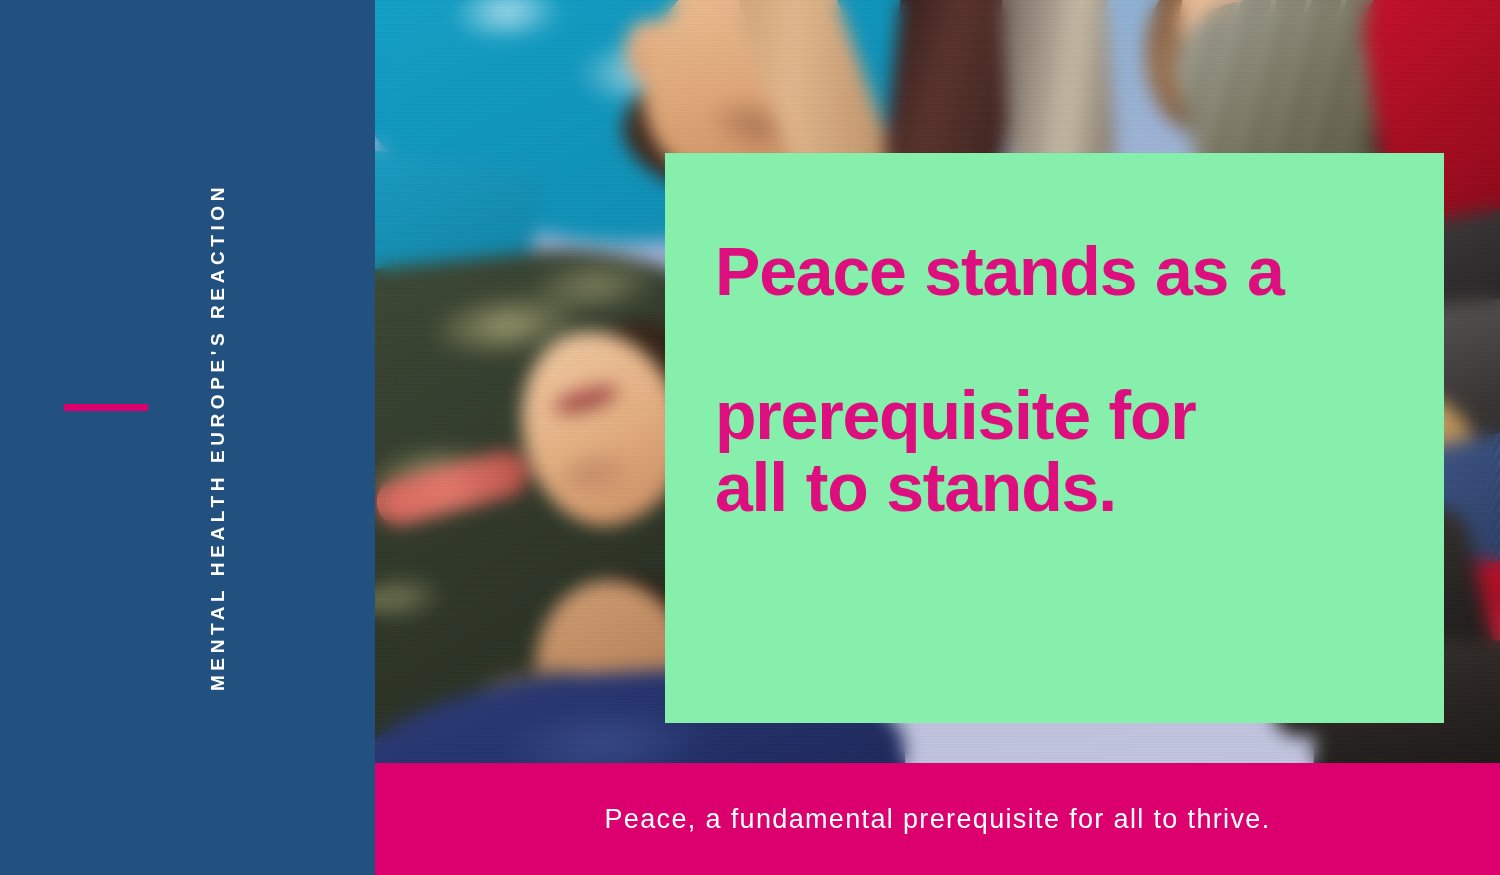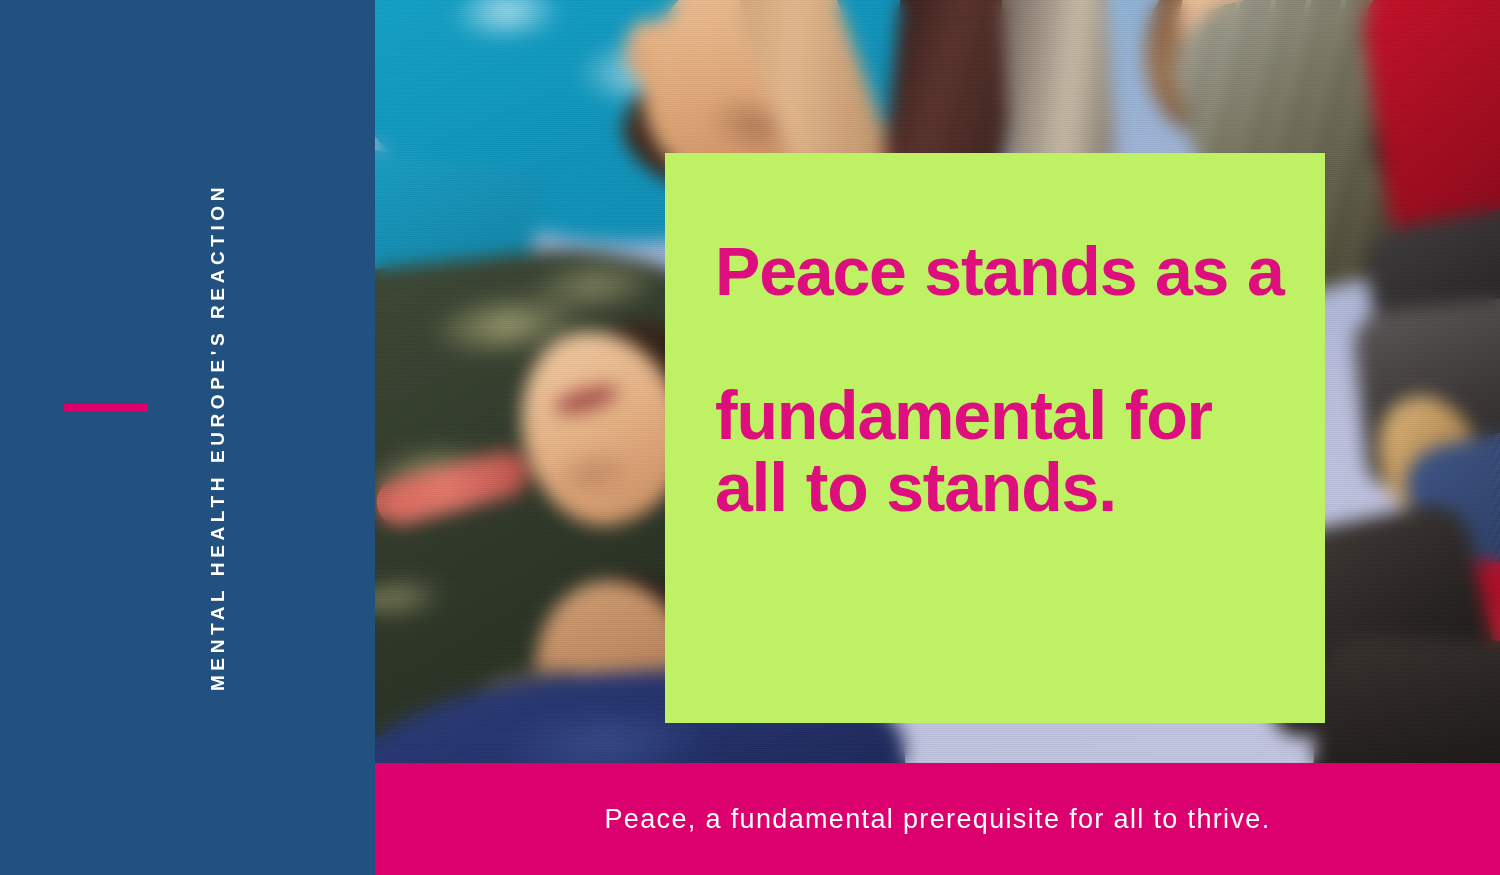--- a/index.html
+++ b/index.html
@@ -354,23 +354,23 @@
     background:
       repeating-linear-gradient(0deg, rgba(0,0,0,.03) 0 1px, rgba(255,255,255,.02) 1px 2px);
     pointer-events: none;
   }
 
   
   .quote-card {
     position: absolute;
     left: 665px;
     top: 153px;
-    width: 660px;
+    width: 779px;
     height: 570px;
-    background: #bef264;
+    background: #86efac;
     z-index: 10;
   }
 
   .quote-text {
     position: absolute;
     left: 50px;
     top: 82px;
     width: 640px;
     color: #DD0F7F;
     font-family: "Liberation Sans", sans-serif;
@@ -453,21 +453,21 @@
     <div class="side-rule"></div>
     <div class="side-label-wrap">
       <div class="side-label">MENTAL HEALTH EUROPE'S REACTION</div>
     </div>
   </div>
 
   <div class="quote-card">
     <div class="quote-text">
       <span>Peace stands as a</span><br>
       <br>
-      <span>fundamental for</span><br>
+      <span>prerequisite for</span><br>
       <span>all to stands.</span>
     </div>
   </div>
 
   <div class="caption-bar">
     <div class="caption-text">Peace, a fundamental prerequisite for all to thrive.</div>
   </div>
 
 </div>
 

